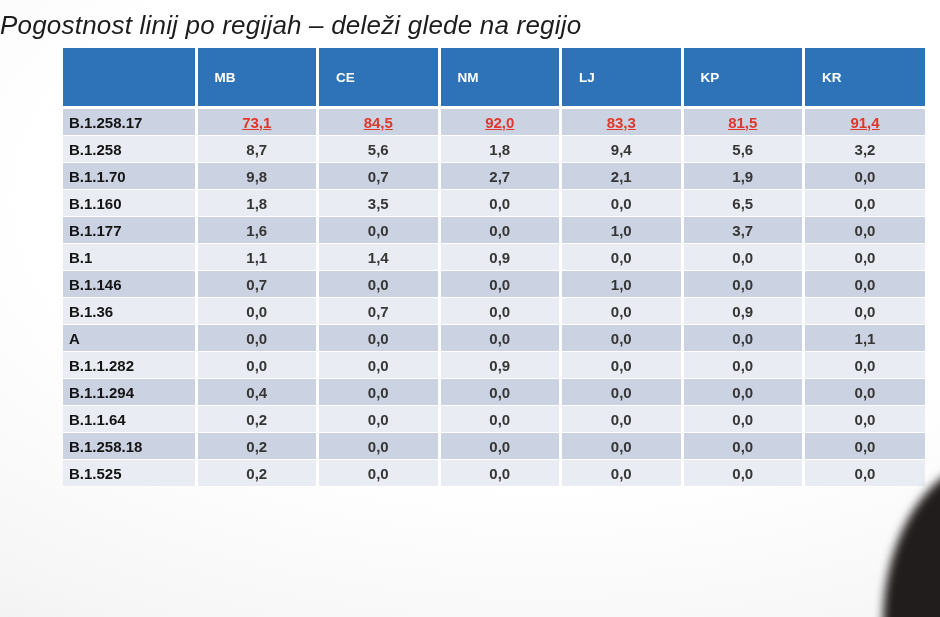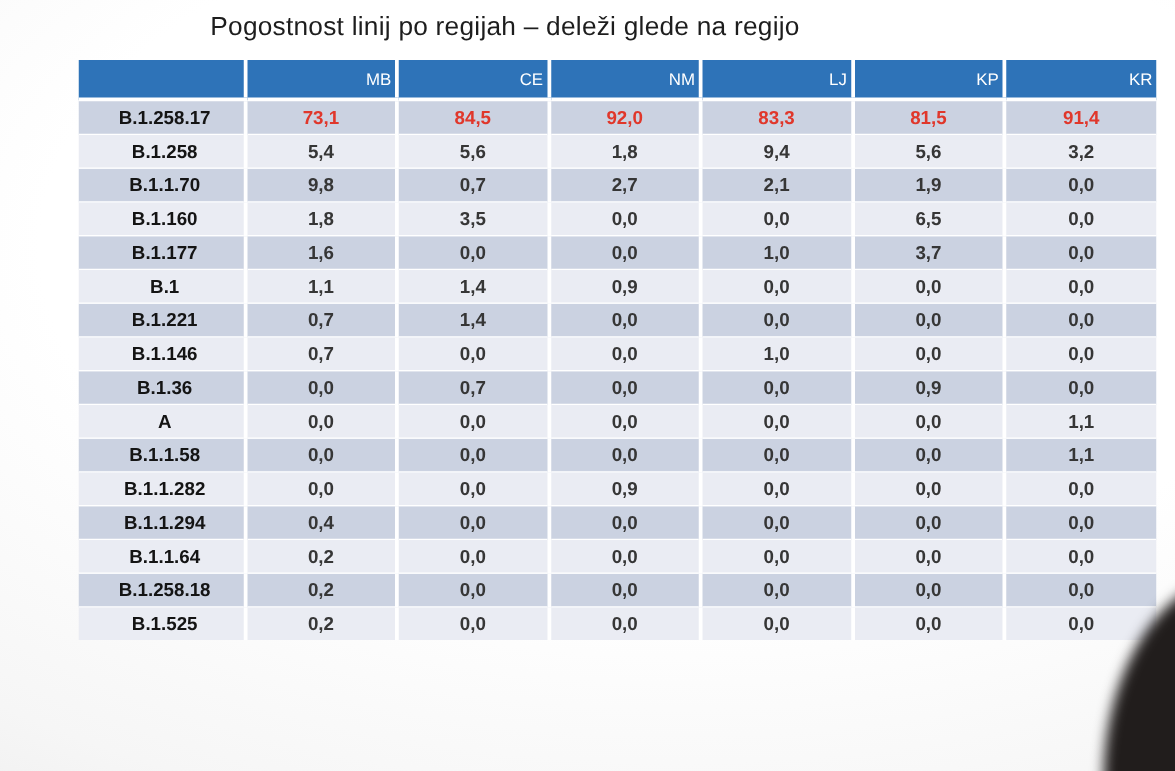--- a/index.html
+++ b/index.html
@@ -13,70 +13,72 @@
     position: relative;
     font-family: "Liberation Sans", sans-serif;
     background:
       radial-gradient(ellipse 130% 110% at 58% 32%, #ffffff 42%, #f6f6f6 70%, #e6e6e6 100%);
   }
   .slide-title {
     position: absolute;
     top: 10px;
     left: 0;
     width: 808px;
-    text-align: center;
-    font-size: 21px;
+    text-align: left;
+    font-size: 26px;
     letter-spacing: 0.2px;
     color: #1d1d1d;
+    font-style: italic;
   }
   table.freq-table {
     position: absolute;
     left: 63px;
     top: 48px;
     width: 862px;
     border-collapse: collapse;
     table-layout: fixed;
   }
   table.freq-table col.label-col { width: 133px; }
   table.freq-table th {
     background: var(--header-bg, #2e73b8);
     color: var(--header-text, #ffffff);
-    font-weight: normal;
+    font-weight: bold;
     font-size: 13.5px;
     height: 24px;
-    text-align: right;
-    padding: 3px;
+    text-align: left;
+    padding: 17px;
   }
   table.freq-table td {
     height: 26px;
     font-size: 15px;
     padding: 0;
     text-align: center;
     color: var(--value-text, #363636);
     font-weight: 600;
     border-top: 1px solid #ffffff;
   }
   table.freq-table th + th,
   table.freq-table td + td {
     border-left: 3px solid #ffffff;
   }
   table.freq-table thead th {
     border-bottom: 3px solid #ffffff;
   }
   table.freq-table td.lab {
-    text-align: center;
+    text-align: left;
     padding-left: 6px;
     font-weight: bold;
     color: var(--label-text, #141414);
     font-size: 15px;
   }
   tbody tr:nth-child(odd) td  { background: var(--band-dark, #cbd2e1); }
   tbody tr:nth-child(even) td { background: var(--band-light, #eaecf3); }
   tbody tr.hl td:not(.lab) {
     color: var(--highlight-text, #e0372b);
+    text-decoration: underline;
   }
   .presenter-silhouette {
     position: absolute;
     left: 883px;
     top: 458px;
     width: 225px;
     height: 330px;
     background: var(--silhouette, #211d1c);
     border-radius: 50%;
     filter: blur(5px);
@@ -113,21 +115,21 @@
         <td class="lab">B.1.258.17</td>
         <td>73,1</td>
         <td>84,5</td>
         <td>92,0</td>
         <td>83,3</td>
         <td>81,5</td>
         <td>91,4</td>
       </tr>
       <tr>
         <td class="lab">B.1.258</td>
-        <td>5,4</td>
+        <td>8,7</td>
         <td>5,6</td>
         <td>1,8</td>
         <td>9,4</td>
         <td>5,6</td>
         <td>3,2</td>
       </tr>
       <tr>
         <td class="lab">B.1.1.70</td>
         <td>9,8</td>
         <td>0,7</td>
@@ -157,29 +159,20 @@
       <tr>
         <td class="lab">B.1</td>
         <td>1,1</td>
         <td>1,4</td>
         <td>0,9</td>
         <td>0,0</td>
         <td>0,0</td>
         <td>0,0</td>
       </tr>
       <tr>
-        <td class="lab">B.1.221</td>
-        <td>0,7</td>
-        <td>1,4</td>
-        <td>0,0</td>
-        <td>0,0</td>
-        <td>0,0</td>
-        <td>0,0</td>
-      </tr>
-      <tr>
         <td class="lab">B.1.146</td>
         <td>0,7</td>
         <td>0,0</td>
         <td>0,0</td>
         <td>1,0</td>
         <td>0,0</td>
         <td>0,0</td>
       </tr>
       <tr>
         <td class="lab">B.1.36</td>
@@ -193,29 +186,20 @@
       <tr>
         <td class="lab">A</td>
         <td>0,0</td>
         <td>0,0</td>
         <td>0,0</td>
         <td>0,0</td>
         <td>0,0</td>
         <td>1,1</td>
       </tr>
       <tr>
-        <td class="lab">B.1.1.58</td>
-        <td>0,0</td>
-        <td>0,0</td>
-        <td>0,0</td>
-        <td>0,0</td>
-        <td>0,0</td>
-        <td>1,1</td>
-      </tr>
-      <tr>
         <td class="lab">B.1.1.282</td>
         <td>0,0</td>
         <td>0,0</td>
         <td>0,9</td>
         <td>0,0</td>
         <td>0,0</td>
         <td>0,0</td>
       </tr>
       <tr>
         <td class="lab">B.1.1.294</td>

